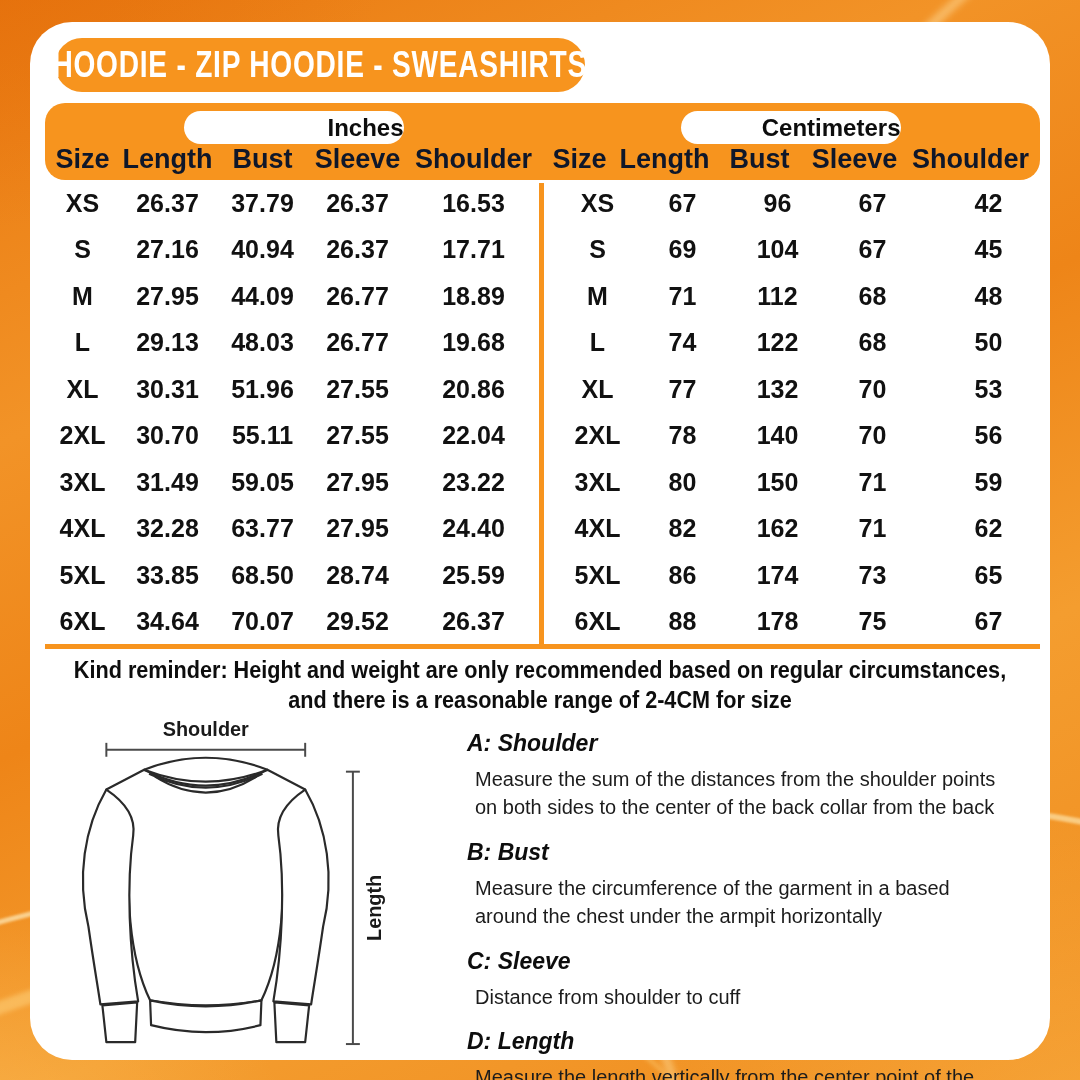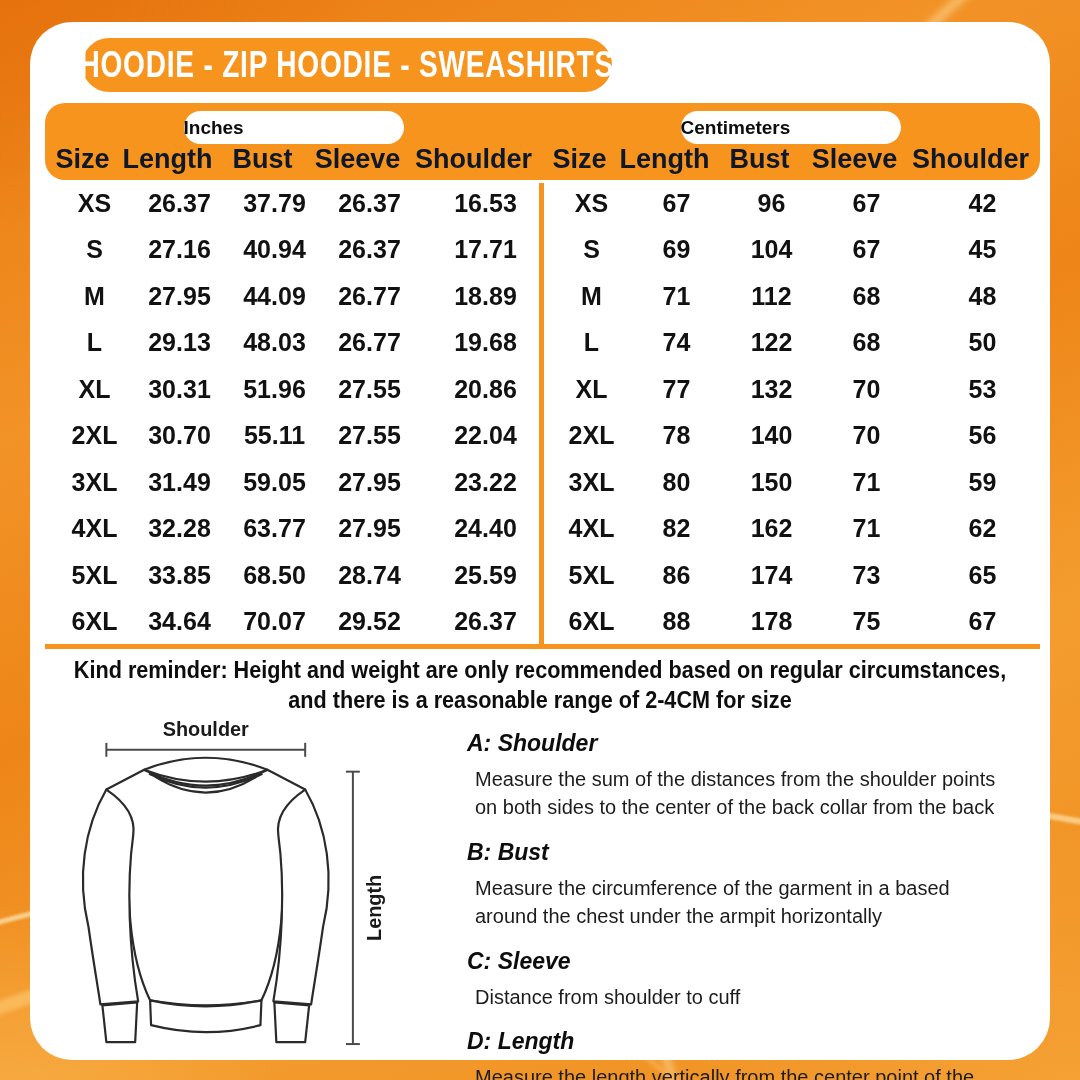--- a/index.html
+++ b/index.html
@@ -13,33 +13,33 @@
   }
   .streak{position:absolute;border-radius:50%;pointer-events:none;}
   .s1{left:-380px;top:900px;width:980px;height:520px;border-top:5px solid rgba(255,242,200,.65);transform:rotate(-12deg);filter:blur(1px);}
   .s2{left:-320px;top:955px;width:1050px;height:620px;border-top:14px solid rgba(255,214,130,.5);transform:rotate(-10deg);filter:blur(2px);}
   .s3{right:-520px;top:-140px;width:940px;height:1500px;border-left:16px solid rgba(255,230,170,.45);transform:rotate(16deg);filter:blur(3px);}
   .s4{right:-430px;top:820px;width:900px;height:500px;border-top:6px solid rgba(255,240,190,.6);transform:rotate(14deg);filter:blur(1px);}
 
   .card{position:absolute;left:30px;top:22px;width:1020px;height:1038px;background:#fff;border-radius:42px;}
 
   .title-pill{position:absolute;left:25px;top:16px;width:530px;height:54px;background:#F7941E;border-radius:30px;
-    display:flex;align-items:center;justify-content:center;margin-left:27px;}
+    display:flex;align-items:center;justify-content:center;}
   .title-pill span{color:#fff;font-weight:bold;font-size:36px;white-space:nowrap;letter-spacing:1px;
     transform:scaleX(.78);}
 
   .band{position:absolute;left:15px;top:81px;width:995px;height:77px;background:#F7941E;border-radius:20px;display:flex;}
   .half{position:relative;width:497px;height:77px;}
   .unit-pill{position:absolute;top:8px;left:50%;transform:translateX(-50%);width:220px;height:33px;background:#fff;border-radius:17px;
-    display:flex;align-items:center;justify-content:flex-start;font-weight:bold;font-size:19px;color:#0d0d0d;}
+    display:flex;align-items:center;justify-content:flex-end;font-weight:bold;font-size:24px;color:#0d0d0d;}
   .cols{position:absolute;bottom:2px;left:0;width:497px;height:38px;display:grid;
     grid-template-columns:75px 95px 95px 95px 137px;align-items:center;justify-items:center;}
   .cols span{font-weight:bold;font-size:27px;color:#0f172a;white-space:nowrap;}
 
-  .rows-wrap{position:absolute;left:27px;top:158px;width:995px;display:flex;}
+  .rows-wrap{position:absolute;left:15px;top:158px;width:995px;display:flex;gap:18px;}
   .tgrid{width:497px;display:grid;grid-template-columns:75px 95px 95px 95px 137px;grid-auto-rows:46.5px;
     align-items:center;justify-items:center;}
   .tgrid .cell{font-weight:bold;font-size:25px;color:#111;white-space:nowrap;}
 
   .vdivider{position:absolute;left:509px;top:161px;width:5px;height:461px;background:#F7941E;}
   .hline{position:absolute;left:15px;top:622px;width:995px;height:5px;background:#F7941E;}
 
   .reminder{position:absolute;left:0;top:634px;width:1020px;text-align:center;font-weight:bold;font-size:23px;
     color:#0d0d0d;line-height:1.3;white-space:pre-line;transform:scaleX(.94);}
 

